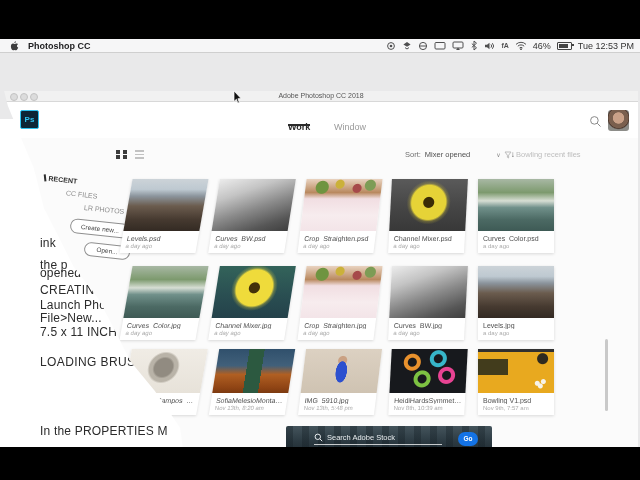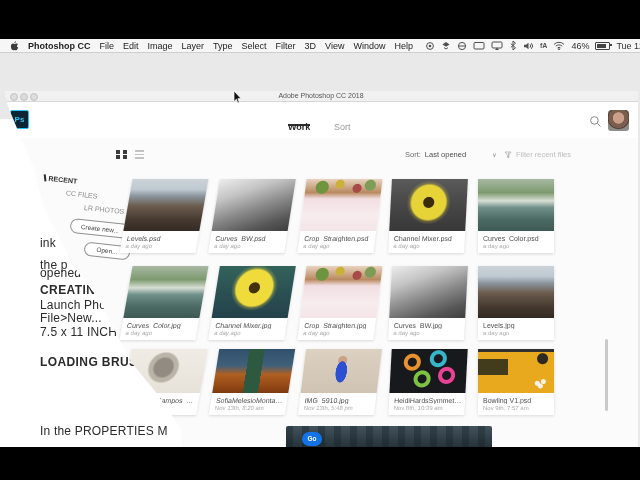--- a/index.html
+++ b/index.html
@@ -6,43 +6,43 @@
   body{width:640px;height:480px;background:#000;position:relative;overflow:hidden;
        font-family:"Liberation Sans",sans-serif;-webkit-font-smoothing:antialiased;}
   .abs{position:absolute;}
   
   .bar-top{left:0;top:0;width:640px;height:39px;background:#000;}
   .bar-bottom{left:0;top:447px;width:640px;height:33px;background:#000;}
   
   .screen{left:0;top:39px;width:640px;height:408px;background:#e9e9ea;overflow:hidden;}
   
   .menubar{left:0;top:0;width:640px;height:13px;background:#f6f6f7;border-bottom:1px solid #cfcfcf;
-           display:flex;align-items:center;font-size:9px;color:#1d1d1f;white-space:nowrap;gap:12px;}
+           display:flex;align-items:center;font-size:9px;color:#1d1d1f;white-space:nowrap;}
   .menubar .left{display:flex;align-items:center;gap:9px;padding-left:10px;}
   .menubar .appname{font-weight:bold;}
   .menubar .right{margin-left:auto;display:flex;align-items:center;gap:6px;padding-right:6px;color:#333;}
   .menu-item{cursor:default;}
   .st-ic{display:inline-flex;align-items:center;opacity:.85;}
   .fa-ic{font-size:7px;font-weight:bold;}
   .batt{width:13px;height:6px;border:1px solid #444;border-radius:1px;position:relative;display:inline-block;}
   .batt::before{content:"";position:absolute;left:1px;top:1px;bottom:1px;width:9px;background:#444;}
   .batt::after{content:"";position:absolute;right:-3px;top:1px;width:2px;height:2px;background:#444;}
   
   .docpage{left:0;top:80px;width:210px;height:367px;background:#fff;}
   .doc-line{position:absolute;left:40px;font-size:12px;color:#2b2b2b;white-space:nowrap;letter-spacing:.2px;}
-  .doc-line.bold{font-weight:bold;letter-spacing:.4px;}
+  .doc-line.bold{font-weight:normal;letter-spacing:.4px;}
   
   .pswin{left:4px;top:52px;width:634px;height:366px;background:#fbfbfb;border-radius:4px 4px 0 0;
     clip-path:polygon(0 0,100% 0,100% 100%,28.4% 100%,27.8% 92%,23.8% 82%,20% 74%,15% 57%,11% 48%,8.7% 40%,6.3% 32%,4.7% 21%,2% 10%,.6% 4%);
     filter:drop-shadow(-2px 3px 4px rgba(0,0,0,.3));}
   .titlebar{position:absolute;left:0;top:0;width:100%;height:10px;background:#f1f1f1;border-bottom:1px solid #d8d8d8;}
   .wtitle{position:absolute;left:0;top:1px;width:100%;text-align:center;font-size:7px;color:#555;}
   .tl{position:absolute;top:2px;width:6px;height:6px;border-radius:50%;background:#dcdcdc;border:1px solid #c3c3c3;}
   .header{position:absolute;left:0;top:11px;width:100%;height:36px;background:#fff;}
-  .pslogo{position:absolute;left:6px;top:8px;width:17px;height:17px;background:#0d2636;border:1.5px solid #2fc3f0;
+  .pslogo{position:absolute;left:16px;top:8px;width:17px;height:17px;background:#0d2636;border:1.5px solid #2fc3f0;
           color:#2fc3f0;font-size:8px;font-weight:bold;text-align:center;line-height:17px;border-radius:2px;}
   .tab{position:absolute;top:20px;font-size:9px;color:#9a9a9a;}
   .tab.active{color:#2b2b2b;font-weight:bold;}
   .tab-underline{position:absolute;left:284px;top:33px;width:22px;height:2px;background:#2b2b2b;}
   .search-ic{position:absolute;left:585px;top:13px;}
   .avatar{position:absolute;left:604px;top:8px;width:21px;height:21px;border-radius:3px;
           background:radial-gradient(circle at 50% 38%,#caa188 0 32%,#7a5f4e 36% 58%,#4e3a30 62%,#8d8d89 70%);}
   
   .vb{position:absolute;top:59px;display:flex;gap:2px;}
   .gridic{left:111px;}
@@ -127,33 +127,20 @@
 <div class="abs screen">
 
   <div class="menubar">
     <div class="left">
       <span class="st-ic">
         <svg width="9" height="10" viewBox="0 0 9 10">
             <path fill="#1d1d1f" d="M6.3 2.6c-.7 0-1.2.35-1.6.35S3.7 2.6 3 2.6C1.9 2.6.9 3.6.9 5.4c0 1.9 1.3 3.9 2.2 3.9.5 0 .8-.3 1.5-.3s1 .3 1.5.3c.9 0 2-2 2.1-2.7-1.6-.6-1.7-2.8-.2-3.4-.4-.5-1-.6-1.7-.6zM5.9.3c-.8.1-1.6.9-1.5 1.8.8.1 1.6-.8 1.5-1.8z"></path>
           </svg>
       </span>
       <span class="appname">Photoshop CC</span>
-      <span id="menus" style="display:flex;gap:9px;">
-          <span class="menu-item">File</span>
-          <span class="menu-item">Edit</span>
-          <span class="menu-item">Image</span>
-          <span class="menu-item">Layer</span>
-          <span class="menu-item">Type</span>
-          <span class="menu-item">Select</span>
-          <span class="menu-item">Filter</span>
-          <span class="menu-item">3D</span>
-          <span class="menu-item">View</span>
-          <span class="menu-item">Window</span>
-          <span class="menu-item">Help</span>
-        </span>
     </div>
     <div class="right">
       <span class="st-ic">
           <svg width="10" height="10">
             <circle cx="5" cy="5" r="3.4" fill="none" stroke="#333" stroke-width="1"></circle>
             <circle cx="5" cy="5" r="1.3" fill="#333"></circle>
           </svg>
         </span>
       <span class="st-ic">
           <svg width="10" height="10">
@@ -218,21 +205,21 @@
   <div class="abs pswin">
     <div class="titlebar">
       <span class="tl" style="left:6px"></span>
       <span class="tl" style="left:16px"></span>
       <span class="tl" style="left:26px"></span>
       <div class="wtitle">Adobe Photoshop CC 2018</div>
     </div>
     <div class="header">
       <div class="pslogo">Ps</div>
       <span class="tab active" style="left:284px">Work</span>
-      <span class="tab" style="left:330px">Sort</span>
+      <span class="tab" style="left:330px">Window</span>
       <span class="search-ic">
           <svg width="13" height="13">
             <circle cx="5.4" cy="5.4" r="3.8" fill="none" stroke="#8a8a8a"></circle>
             <line x1="8.3" y1="8.3" x2="11.5" y2="11.5" stroke="#8a8a8a"></line>
           </svg>
         </span>
       <span class="avatar"></span>
     </div>
     <div class="tab-underline"></div>
 
@@ -247,29 +234,29 @@
         </span>
     </div>
     <div class="vb listic">
         <i></i>
         <i></i>
         <i></i>
       </div>
 
     <div class="sortrow">
       <span>Sort:</span>
-      <span style="color:#4f4f4f">Last opened</span>
+      <span style="color:#4f4f4f">Mixer opened</span>
       <span class="chev">∨</span>
       <span class="dsort">↓</span>
     </div>
     <div class="filterrow">
       <svg width="8" height="8">
           <path d="M1 1 L7 1 L4.6 4.2 L4.6 7 L3.4 6.3 L3.4 4.2 Z" fill="none" stroke="#bdbdbd"></path>
         </svg>
-      <span>Filter recent files</span>
+      <span>Bowling recent files</span>
     </div>
 
     <div class="sb-item active" style="left:40px;top:85px">
       <span class="sb-mark"></span><span>RECENT</span>
     </div>
     <div class="sb-item" style="left:62px;top:100px"><span>CC FILES</span></div>
     <div class="sb-item" style="left:80px;top:115px"><span>LR PHOTOS</span></div>
     <div class="pillbtn" style="left:66px;top:130px;width:58px;height:13px;line-height:13px">Create new...</div>
     <div class="pillbtn" style="left:80px;top:153px;width:44px;height:12px;line-height:12px">Open...</div>
 
@@ -345,20 +332,27 @@
           <div class="ftime">Nov 8th, 10:39 am</div>
         </div>
         <div class="card" style="left: 474px; top: 258px;">
           <div class="thumb art-poster" style="height: 44px;"></div>
           <div class="fname">Bowling V1.psd</div>
           <div class="ftime">Nov 9th, 7:57 am</div>
         </div>
       </div>
 
     <div class="abs stock" style="left:282px;top:335px">
+      <div class="stock-inner">
+        <svg width="9" height="9">
+            <circle cx="3.8" cy="3.8" r="2.7" fill="none" stroke="#e9edef"></circle>
+            <line x1="5.9" y1="5.9" x2="8.2" y2="8.2" stroke="#e9edef"></line>
+          </svg>
+        <span>Search Adobe Stock</span>
+      </div>
       <div class="gobtn">Go</div>
     </div>
 
     <div class="abs scrollbar" style="left:601px;top:248px"></div>
   </div>
 
   <svg class="abs cursor" width="9" height="13">
     <path d="M1 0 L1 10.5 L3.4 8.2 L4.8 12 L6.3 11.4 L4.9 7.7 L8 7.5 Z" fill="#111" stroke="#fff" stroke-width=".7"></path>
   </svg>
 </div>

